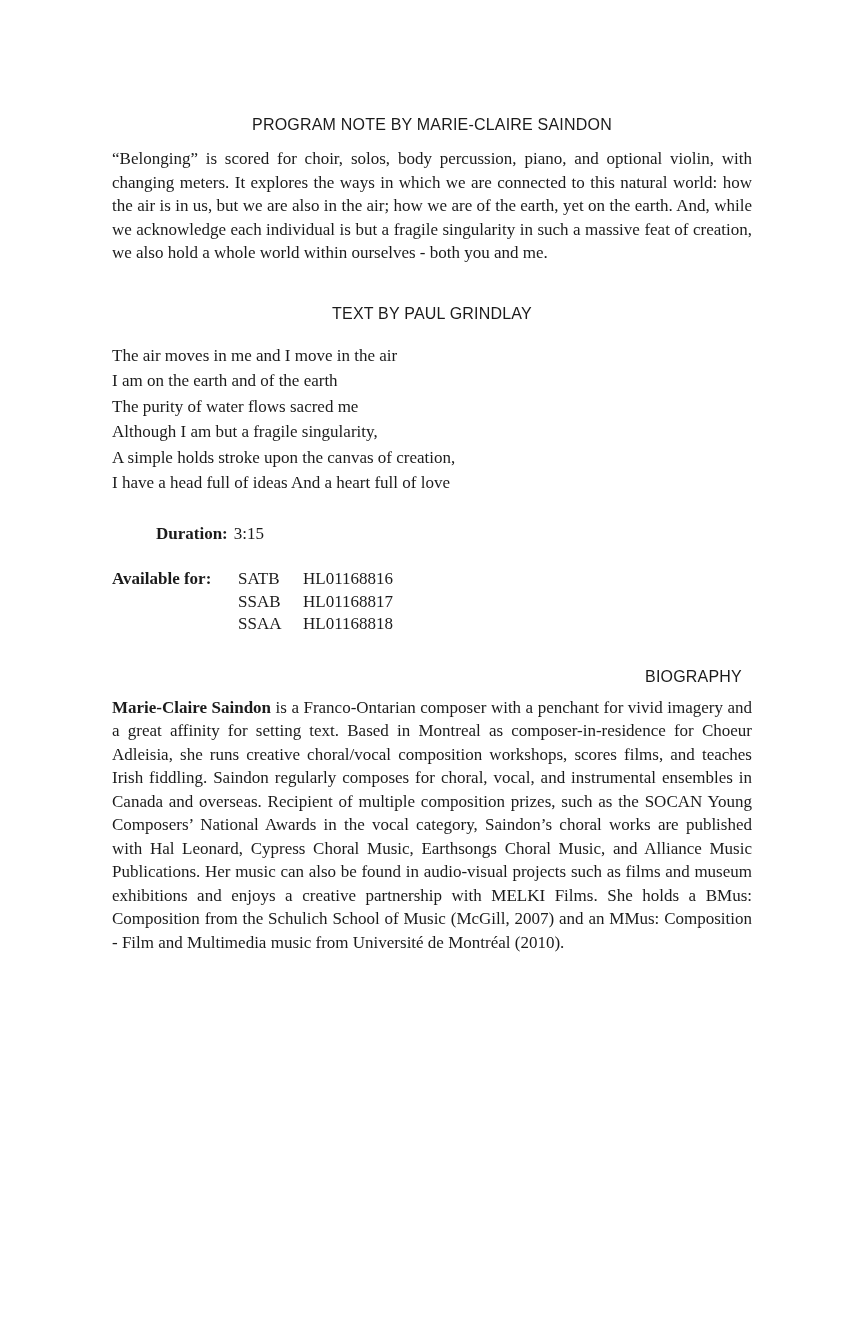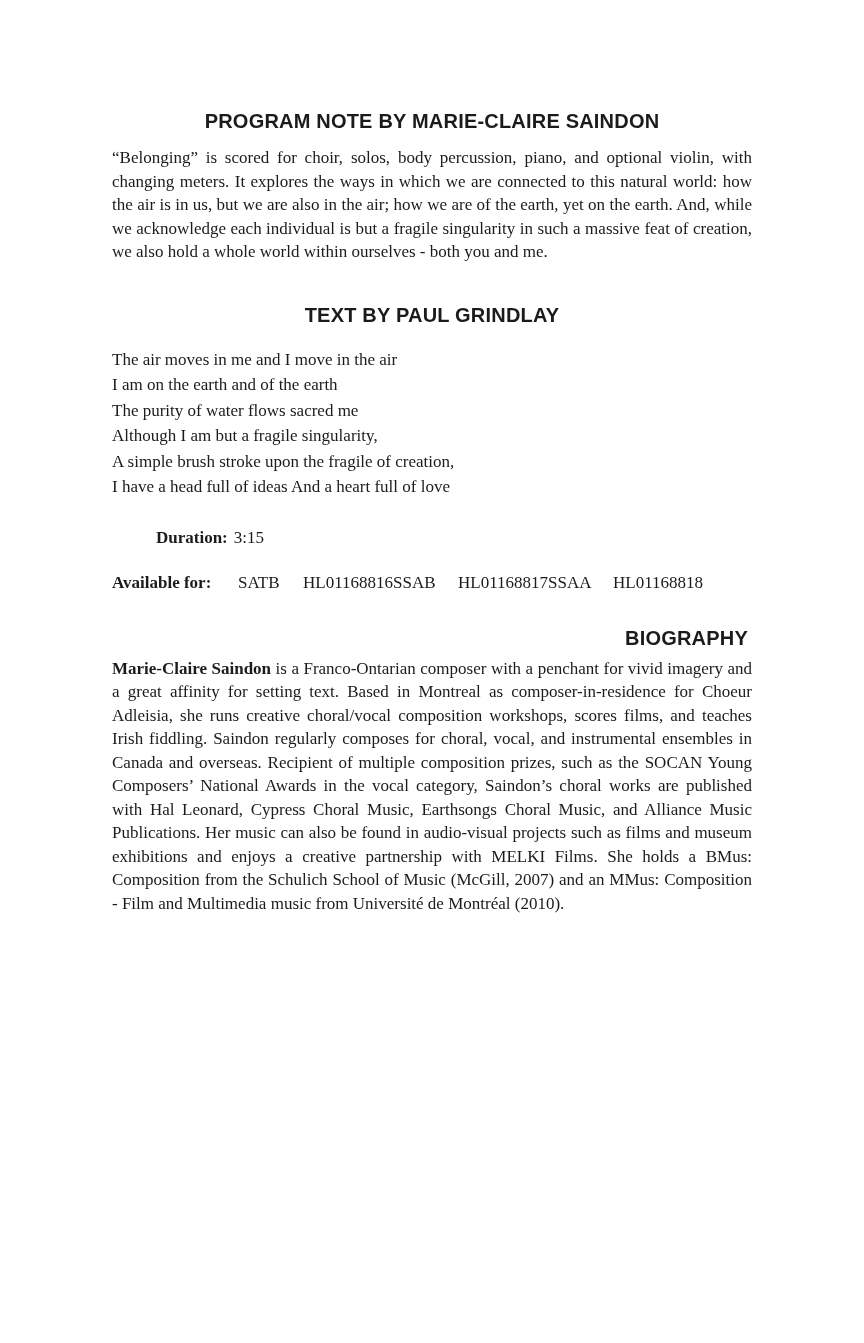--- a/index.html
+++ b/index.html
@@ -9,25 +9,25 @@
     width: 864px;
     height: 1343px;
     margin: 0 auto;
     background: #ffffff;
     color: #1b1b1b;
     padding: 106px 112px 0 112px;
     overflow: hidden;
   }
   .heading {
     font-family: "Liberation Sans", sans-serif;
-    font-weight: 700;
-    font-size: 20px;
+    font-weight: 400;
+    font-size: 16px;
     letter-spacing: 0.2px;
     text-align: center;
-    margin: 4px;
+    margin: 10px;
   }
   .serif {
     font-family: "Liberation Serif", serif;
     font-size: 17px;
   }
   .para {
     line-height: 23.5px;
     text-align: justify;
     margin: 13px 0 0 0;
   }
@@ -37,21 +37,21 @@
   .meta-block { margin-top: 26px; }
   .bold { font-weight: 700; }
   .duration-row { line-height: 24px; margin-left: 44px; }
   .duration-row .label { margin-right: 6px; }
   .avail-row {
     margin-top: 22px;
     display: flex;
     align-items: flex-start;
   }
   .avail-label { width: 126px; flex: 0 0 126px; line-height: 22.5px; }
-  .avail-table { display: flex; flex-direction: row; }
+  .avail-table { display: flex; flex-direction: column; }
   .avail-item { display: flex; line-height: 22.5px; }
   .voicing { width: 65px; flex: 0 0 65px; }
   .bio-heading { margin-top: 32px; text-align: right; }
   .bio-para { margin-top: 7px; }
 </style>
 </head>
 <body>
 
 <div class="page">
 
@@ -59,21 +59,21 @@
 
   <p class="serif para">“Belonging” is scored for choir, solos, body percussion, piano, and optional violin, with changing meters. It explores the ways in which we are connected to this natural world: how the air is in us, but we are also in the air; how we are of the earth, yet on the earth. And, while we acknowledge each individual is but a fragile singularity in such a massive feat of creation, we also hold a whole world within ourselves - both you and me.</p>
 
   <h2 class="heading section-text-heading">TEXT BY PAUL GRINDLAY</h2>
 
   <div class="serif poem">
     <div class="poem-line">The air moves in me and I move in the air</div>
     <div class="poem-line">I am on the earth and of the earth</div>
     <div class="poem-line">The purity of water flows sacred me</div>
     <div class="poem-line">Although I am but a fragile singularity,</div>
-    <div class="poem-line">A simple brush stroke upon the fragile of creation,</div>
+    <div class="poem-line">A simple holds stroke upon the canvas of creation,</div>
     <div class="poem-line">I have a head full of ideas And a heart full of love</div>
   </div>
 
   <div class="serif meta-block duration-row">
     <span class="bold label">Duration:</span><span>3:15</span>
   </div>
 
   <div class="serif avail-row">
     <span class="bold avail-label">Available for:</span>
     <div class="avail-table">

